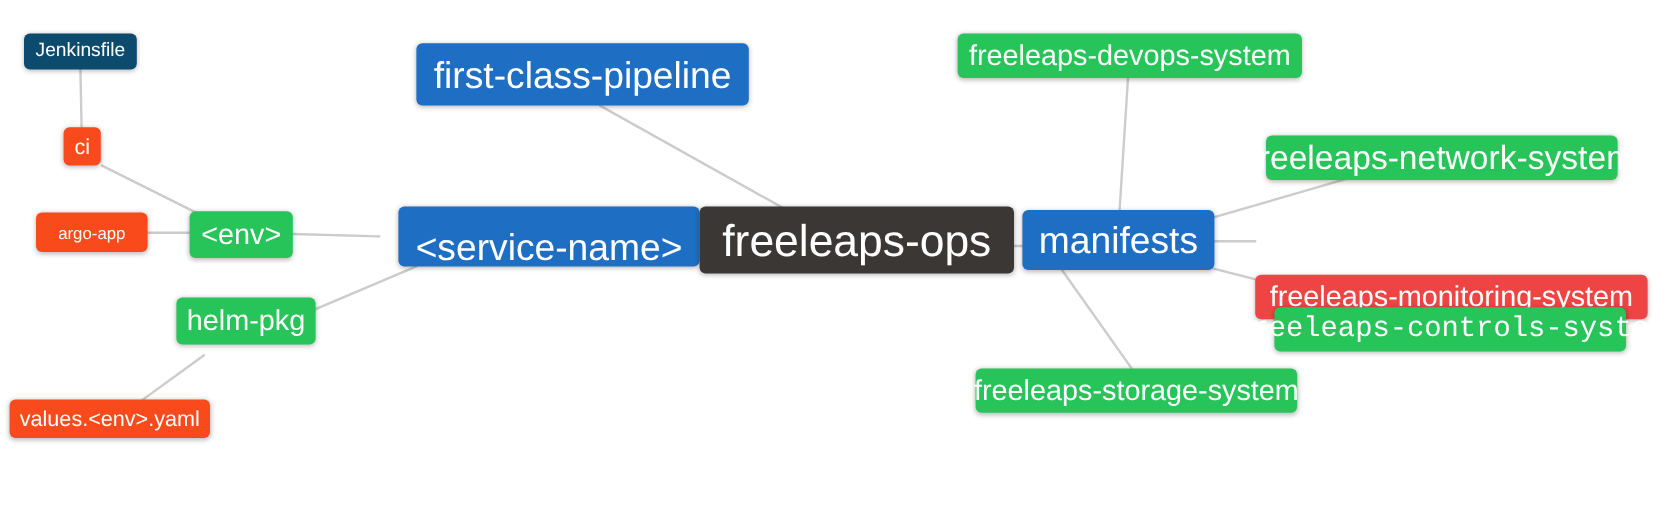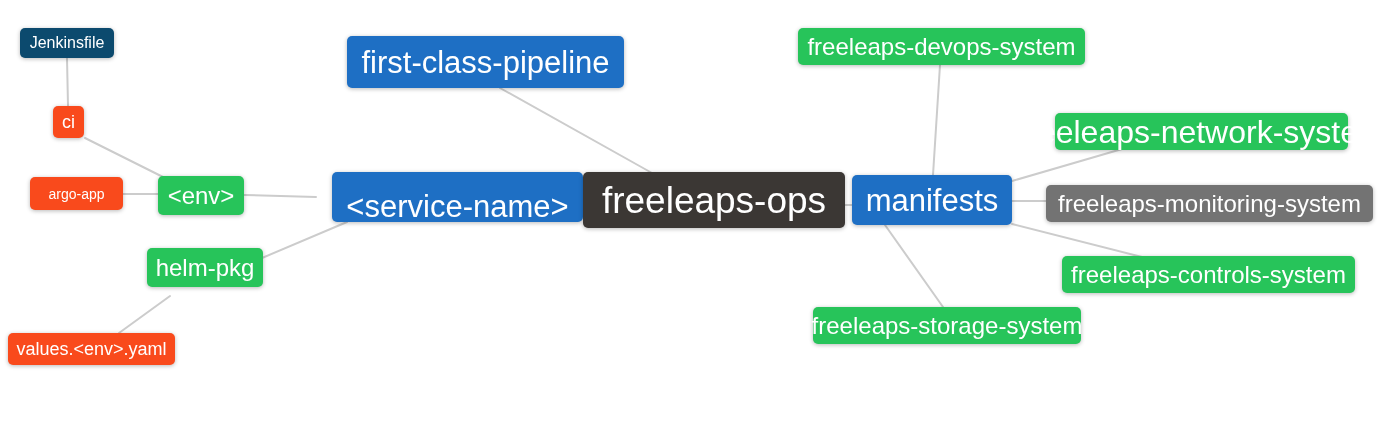--- a/index.html
+++ b/index.html
@@ -39,23 +39,23 @@
   
   .pos-jenkinsfile { left: 20px;   top: 28px;  width: 94px;  height: 30px; font-size: 16px; }
   .pos-ci          { left: 53px;   top: 106px; width: 31px;  height: 32px; font-size: 18px; }
   .pos-argo        { left: 30px;   top: 177px; width: 93px;  height: 33px; font-size: 14px; }
   .pos-env         { left: 158px;  top: 176px; width: 86px;  height: 39px; font-size: 24px; }
   .pos-service     { left: 332px;  top: 172px; width: 251px; height: 50px; font-size: 31px; align-items: flex-end; }
   .pos-pipeline    { left: 315px;  top: 36px;  width: 277px; height: 52px; font-size: 31px; margin-left: 32px; }
   .pos-ops         { left: 583px;  top: 172px; width: 262px; height: 56px; font-size: 37px; }
   .pos-manifests   { left: 852px;  top: 175px; width: 160px; height: 50px; font-size: 31px; }
   .pos-devops      { left: 798px;  top: 28px;  width: 287px; height: 37px; font-size: 24px; }
-  .pos-network     { left: 1055px; top: 113px; width: 293px; height: 37px; font-size: 32px; }
+  .pos-network     { left: 1055px; top: 113px; width: 293px; height: 37px; font-size: 28px; }
   .pos-monitoring  { left: 1046px; top: 185px; width: 327px; height: 37px; font-size: 24px; }
-  .pos-controls    { left: 1062px; top: 256px; width: 293px; height: 37px; font-size: 24px; }
+  .pos-controls    { left: 1062px; top: 256px; width: 293px; height: 37px; font-size: 24px; font-family: Liberation Mono, monospace; }
   .pos-storage     { left: 813px;  top: 307px; width: 268px; height: 37px; font-size: 24px; }
   .pos-helm        { left: 147px;  top: 248px; width: 116px; height: 39px; font-size: 24px; }
   .pos-values     { left: 8px;    top: 333px; width: 167px; height: 32px; font-size: 18px; }
 </style>
 </head>
 <body>
 
 <div class="canvas">
 
   <svg class="edges" viewBox="0 0 1390 421">
@@ -108,21 +108,21 @@
   </div>
 
   <div class="node pos-manifests" style="background-color: rgb(30, 111, 196);">
     <span class="lbl">manifests</span>
   </div>
 
   <div class="node pos-network" style="background-color: rgb(39, 196, 90);">
     <span class="lbl">freeleaps-network-system</span>
   </div>
 
-  <div class="node pos-monitoring" style="background-color: #737373;">
+  <div class="node pos-monitoring" style="background-color: #ef4444; margin-top: 44px;">
     <span class="lbl">freeleaps-monitoring-system</span>
   </div>
 
   <div class="node pos-controls" style="background-color: rgb(39, 196, 90);">
     <span class="lbl">freeleaps-controls-system</span>
   </div>
 
   <div class="node pos-storage" style="background-color: rgb(39, 196, 90);">
     <span class="lbl">freeleaps-storage-system</span>
   </div>

